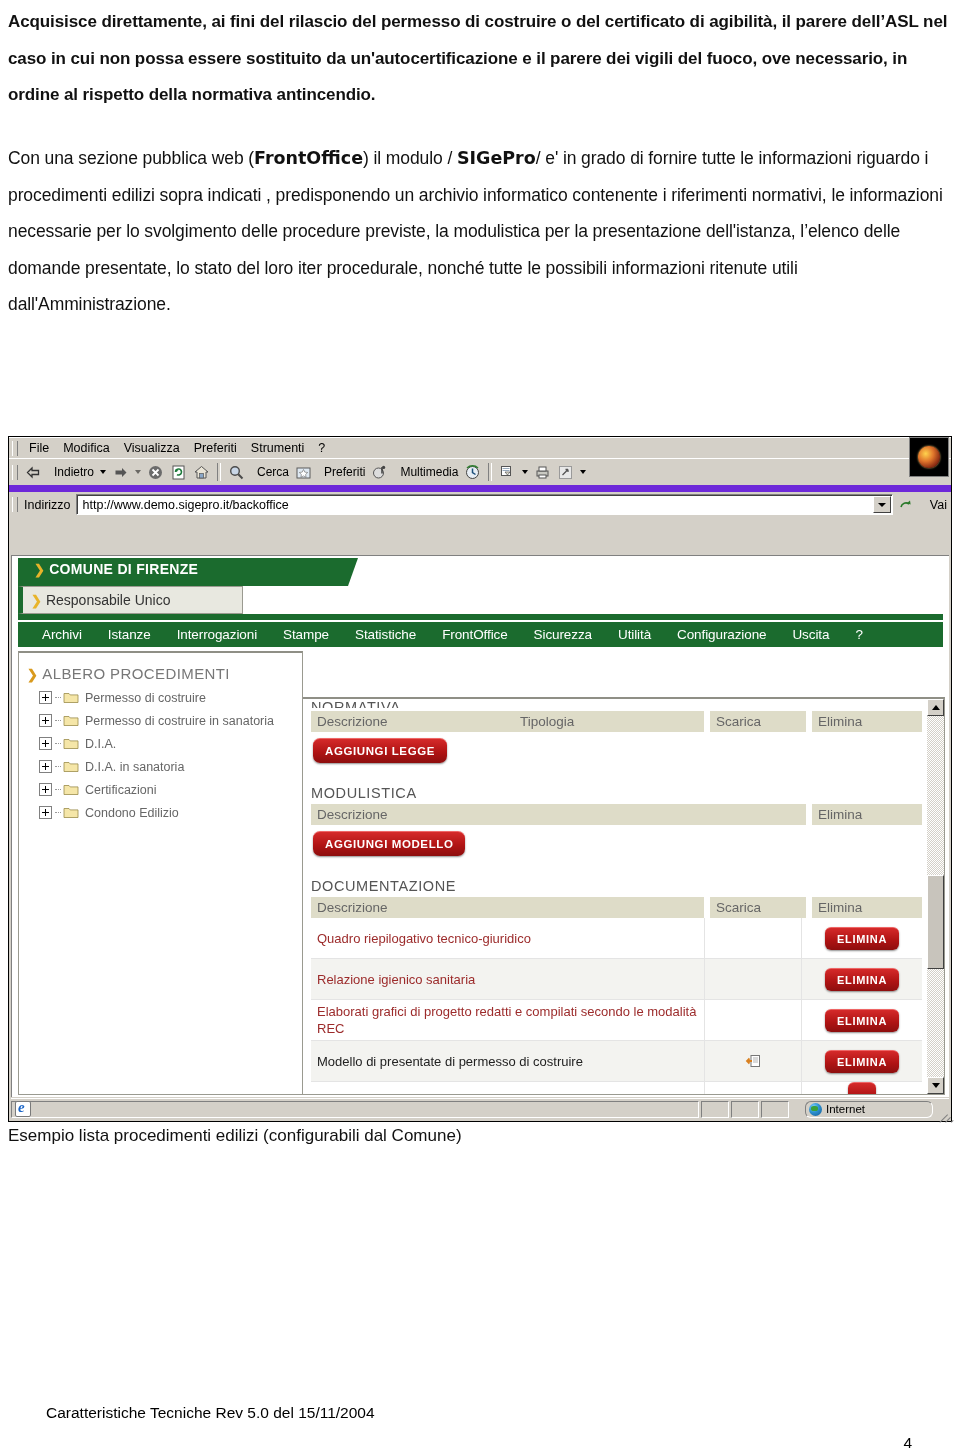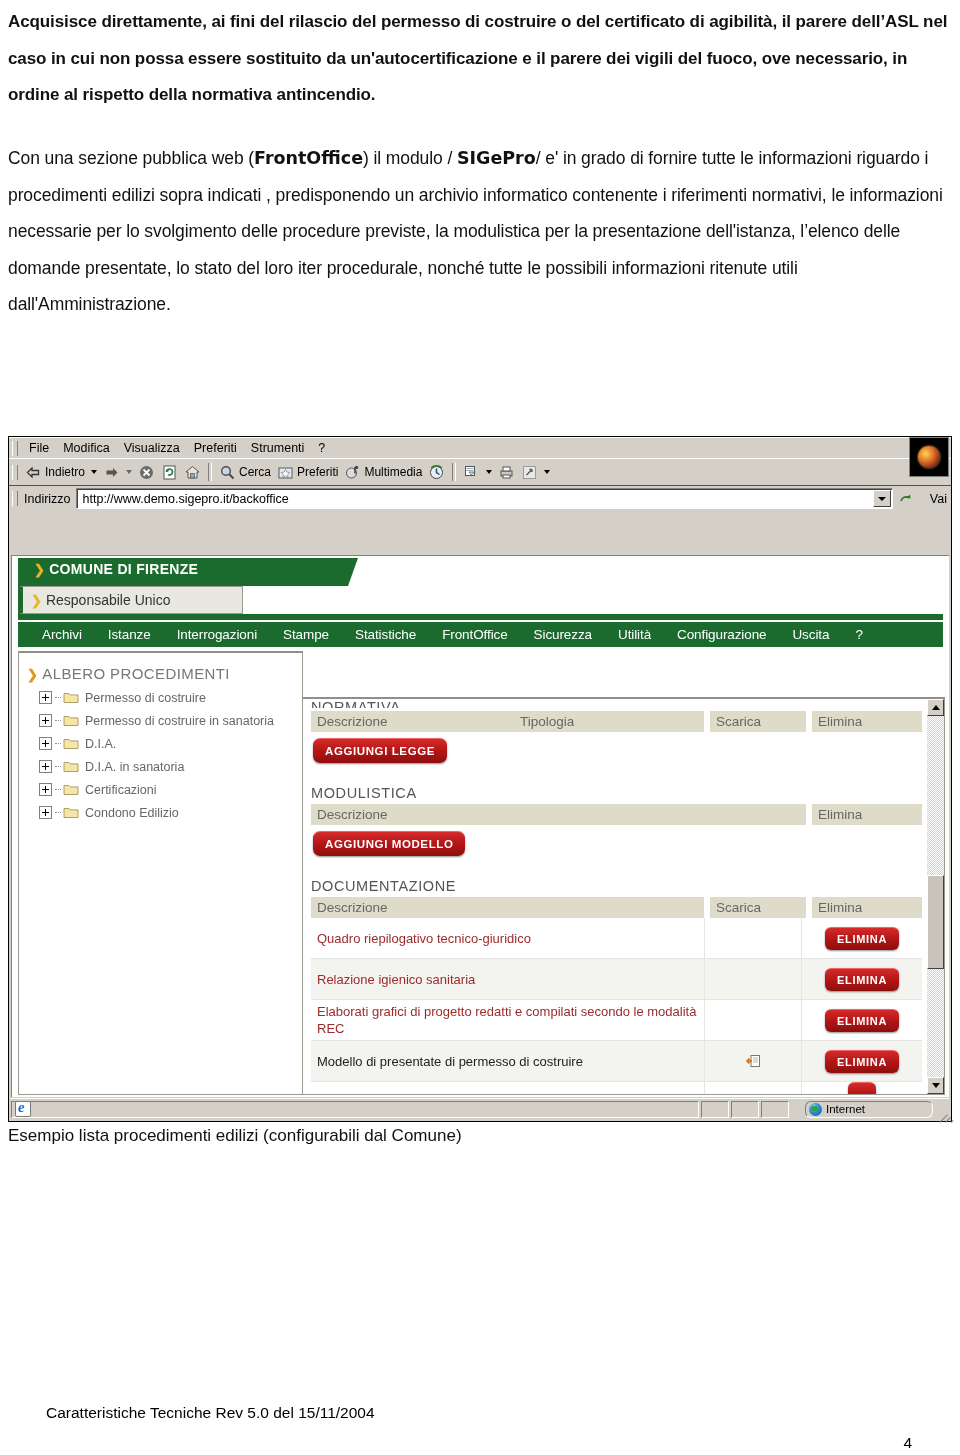--- a/index.html
+++ b/index.html
@@ -137,37 +137,37 @@
 
   
   .toolbar {
     height: 26px;
     background: #d4d0c8;
     border-top: 1px solid #fff;
     display: flex; align-items: center;
     padding-right: 50px;
   }
   .tb-btn {
-    display: flex; align-items: center; gap: 3px;
+    display: flex; align-items: center; gap: 12px;
     padding: 1px 3px;
     font-size: 12px; white-space: nowrap; color: #000;
   }
   .tb-sep { width: 2px; height: 18px; border-left: 1px solid #808080; border-right: 1px solid #fff; margin: 0 4px; }
   .caret { width:0;height:0;border-left:3.5px solid transparent;border-right:3.5px solid transparent;border-top:4px solid #000; margin:0 3px; }
   .ico {
     width: 17px; height: 17px; position: relative; flex: 0 0 auto;
     display: inline-block;
   }
   .ico svg { display: block; }
 
   
   .addrbar {
     height: 25px;
     background: #d4d0c8;
-    border-top: 1px solid #6d28d9;
+    border-top: 7px solid #6d28d9;
     display: flex; align-items: center;
     padding-right: 4px;
   }
   .addr-label { font-size: 12.5px; padding: 0 5px 0 2px; white-space: nowrap; }
   .addr-input {
     flex: 1 1 auto; height: 19px;
     background: #fff;
     border: 1px solid #808080;
     border-right-color: #fff; border-bottom-color: #fff;
     box-shadow: inset 1px 1px 0 #404040;

